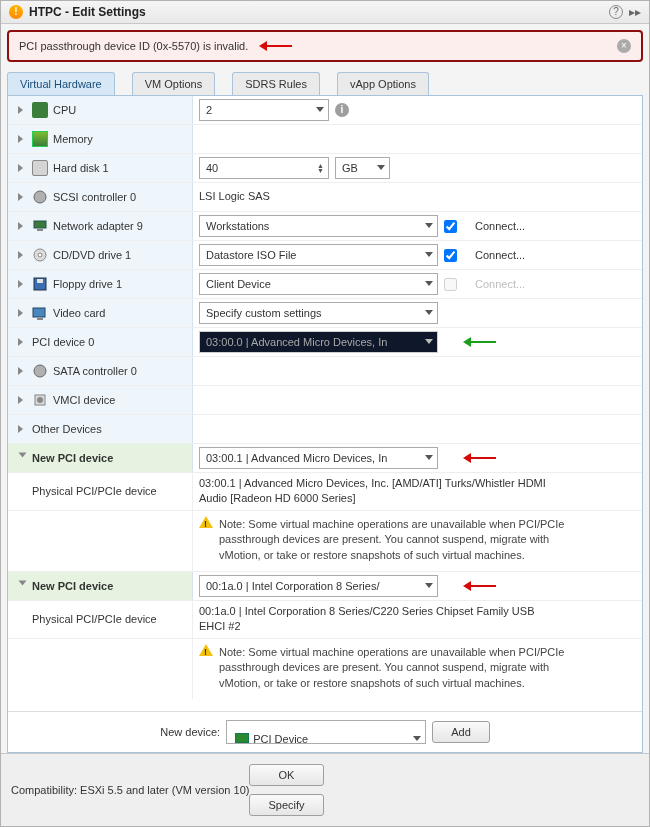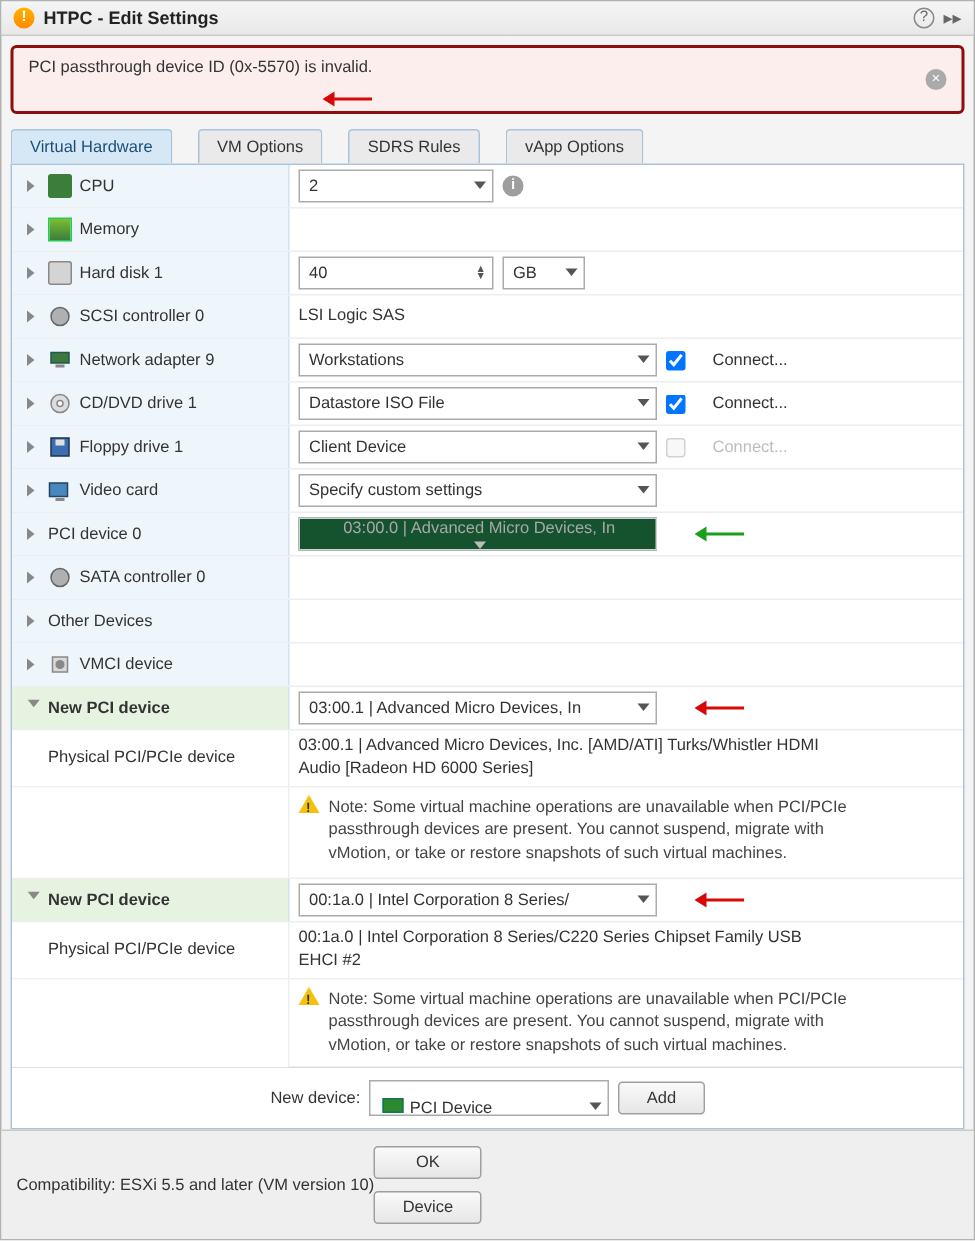--- a/index.html
+++ b/index.html
@@ -43,21 +43,21 @@
     border: 2px solid #8e0e0e;
     border-radius: 4px;
     background: #fdeeee;
     padding: 7px 10px;
     display: flex;
     align-items: center;
     gap: 8px;
     color: #333;
     justify-content: space-between;
   }
-  .alert-left { display:flex; align-items:flex-end; gap:14px;flex-direction:column;}
+  .alert-left { display:flex; align-items:center; gap:14px;}
   .alert-close {
     width:14px;height:14px;border-radius:50%;
     background:#aaa;color:#fff;text-align:center;line-height:13px;font-size:10px;
   }
   .arrow-red {
     display:inline-block;width:30px;height:2px;background:#d60808;position:relative;
   }
   .arrow-red::before{
     content:"";position:absolute;left:-8px;top:-4px;
     border:5px solid transparent;border-right:8px solid #d60808;
@@ -151,21 +151,21 @@
   .icon-disk{background:#d4d4d4;border:1px solid #888;border-radius:2px;}
   .combo, .spinner, .textval {
     border:1px solid #ababab;height:22px;background:#fff;
     display:flex;align-items:center;padding:0 4px 0 6px;
     font-size:11px;color:#333;
   }
   .combo{width:120px;justify-content:space-between;}
   .combo.wide{width:239px;}
   .combo.med{width:130px;}
   .combo .caret{border:4px solid transparent;border-top:5px solid #555;margin-top:3px;}
-  .combo.disabled{color:#a8a8a8;border-color:#cfcfcf;background:#14532d;flex-direction:column;}
+  .combo.disabled{color:#a8a8a8;border-color:#cfcfcf;background:#0f172a;}
   .spinner{width:130px;justify-content:space-between;}
   .spinner .spin-btns{display:flex;flex-direction:column;line-height:5px;font-size:7px;color:#555;}
   .unit{width:55px;}
   .info-icon{
     width:14px;height:14px;border-radius:50%;background:#9e9e9e;color:#fff;
     font-size:10px;text-align:center;line-height:14px;font-weight:bold;
   }
   .warn-icon{
     width:0;height:0;border:7px solid transparent;border-bottom:12px solid #f4c20d;
     position:relative;display:inline-block;margin-top:-8px;
@@ -188,21 +188,21 @@
     padding:4px 18px;border-radius:3px;font-size:11px;color:#333;cursor:pointer;
   }
   .bottom{
     border-top:1px solid #c8c8c8;
     padding:10px 10px;
     display:flex;align-items:center;
     background:#efefef;
   }
   .bottom .actions{display:flex;gap:8px;flex-direction:column;}
   .device-combo{
-    border:1px solid #ababab;height:24px;width:160px;display:flex;align-items:center;
+    border:1px solid #ababab;height:24px;width:200px;display:flex;
     justify-content:space-between;padding:12px 4px 0 8px;font-size:11px;background:#fff;
   }
   .pci-ic{width:14px;height:10px;background:#2b8a2e;border:1px solid #175;
     display:inline-block;margin-right:4px;}
 </style>
 </head>
 <body>
 
 <div class="window">
 
@@ -403,35 +403,35 @@
               </svg>
           </span>
           <span>SATA controller 0</span>
         </div>
         <div class="value"></div>
       </div>
 
       <div class="row">
         <div class="label">
           <span class="expander"></span>
-          <span>Other Devices</span>
-        </div>
-        <div class="value"></div>
-      </div>
-
-      <div class="row">
-        <div class="label">
-          <span class="expander"></span>
           <span class="icon">
             <svg viewBox="0 0 16 16">
                 <rect x="3" y="3" width="10" height="10" fill="#d9d9d9" stroke="#888"></rect>
                 <circle cx="8" cy="8" r="3" fill="#888"></circle>
               </svg>
           </span>
           <span>VMCI device</span>
+        </div>
+        <div class="value"></div>
+      </div>
+
+      <div class="row">
+        <div class="label">
+          <span class="expander"></span>
+          <span>Other Devices</span>
         </div>
         <div class="value"></div>
       </div>
 
       <div class="row">
         <div class="label new">
           <span class="expander down"></span>
           <span>New PCI device</span>
         </div>
         <div class="value">
@@ -495,16 +495,16 @@
         <span class="caret" style="border:4px solid transparent;border-top:5px solid #555;margin-top:3px;"></span>
       </div>
       <button class="btn">Add</button>
     </div>
   </div>
 
   <div class="bottom">
     <span>Compatibility: ESXi 5.5 and later (VM version 10)</span>
     <span class="actions">
       <button class="btn" style="padding:4px 24px;">OK</button>
-      <button class="btn">Device</button>
+      <button class="btn">Specify</button>
     </span>
   </div>
 </div>
 
 </body></html>

